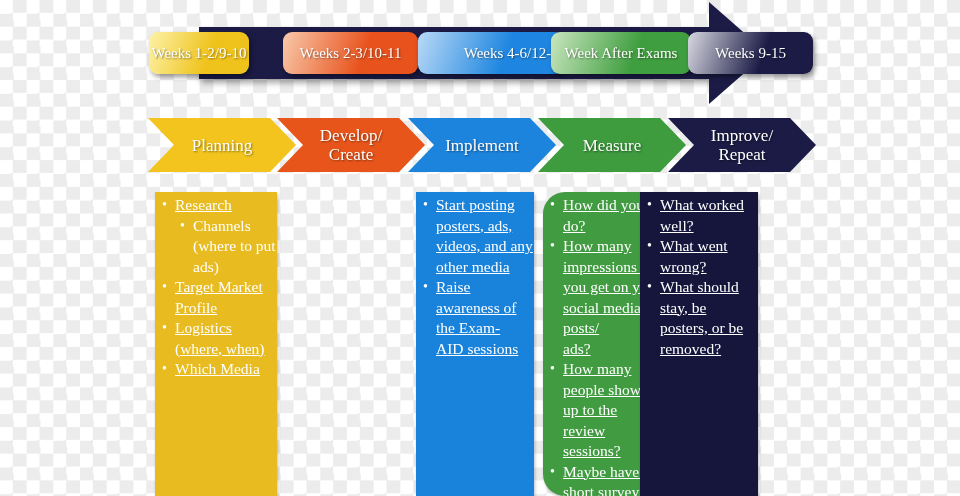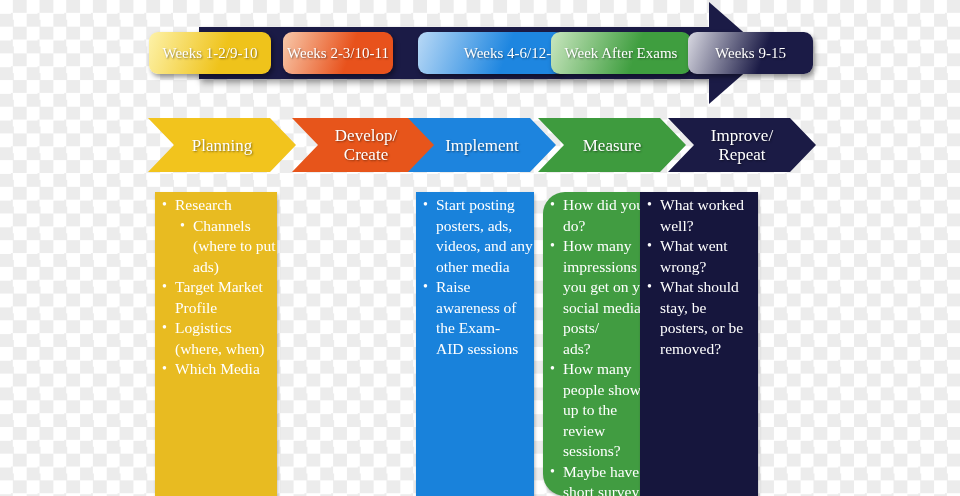--- a/index.html
+++ b/index.html
@@ -25,39 +25,39 @@
   }
   .tl-box{
     position:absolute;top:32px;height:42px;
     border-radius:9px;
     display:flex;align-items:center;justify-content:center;
     color:#fff;font-size:15px;white-space:nowrap;
     text-shadow:1px 1px 2px rgba(0,0,0,.45);
     box-shadow:2px 3px 5px rgba(0,0,0,.4);
     background:linear-gradient(110deg,var(--c1),var(--c2) 60%);
   }
-  .tl-box.p1{left:149px;width:122px;}
-  .tl-box.p2{left:283px;width:110px;}
+  .tl-box.p1{left:149px;width:100px;}
+  .tl-box.p2{left:283px;width:135px;}
   .tl-box.p3{left:418px;width:98px;padding-left:48px;}
   .tl-box.p4{left:551px;width:140px;}
   .tl-box.p5{left:688px;width:125px;}
 
   
   .chev{
     position:absolute;top:118px;height:54px;width:148px;
     clip-path:polygon(0 0,calc(100% - 26px) 0,100% 50%,calc(100% - 26px) 100%,0 100%,26px 50%);
     display:flex;align-items:center;justify-content:center;
     color:#fff;font-size:17px;line-height:19px;text-align:center;
     white-space:pre-line;
     text-shadow:1px 1px 2px rgba(0,0,0,.45);
     filter:drop-shadow(2px 3px 3px rgba(0,0,0,.35));
     background:var(--c);
   }
   .chev.p1{left:148px;}
-  .chev.p2{left:292px;}
+  .chev.p2{left:277px;}
   .chev.p3{left:408px;}
   .chev.p4{left:538px;}
   .chev.p5{left:668px;}
 
   
   .col{
     position:absolute;top:192px;height:304px;
     padding:3px 1px 0 5px;box-sizing:border-box;
     color:#fff;
     background:var(--c);
@@ -66,21 +66,21 @@
   .col.p1{left:155px;width:122px;}
   .col.p2{left:285px;width:119px;}
   .col.p3{left:416px;width:118px;}
   .col.p4{left:543px;width:119px;border-radius:22px;}
   .col.p5{left:640px;width:118px;}
   .item{
     position:relative;
     font-size:15.5px;line-height:20.5px;
     white-space:pre-line;
   }
-  .item.lvl1{padding-left:15px;}
+  .item.lvl1{padding-left:15px;text-decoration:underline;}
   .item.lvl2{padding-left:33px;}
   .item::before{
     content:"\2022";
     position:absolute;top:0;
     font-size:14px;
   }
   .item.lvl1::before{left:2px;}
   .item.lvl2::before{left:20px;}
 </style>
 </head>

